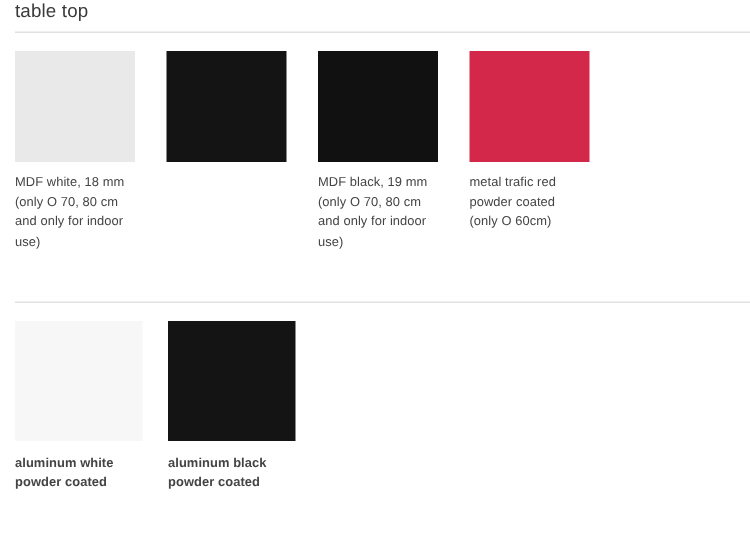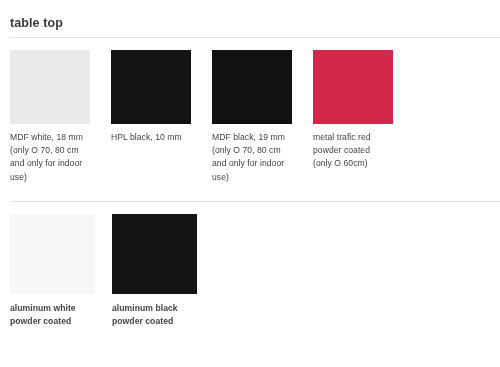--- a/index.html
+++ b/index.html
@@ -25,25 +25,25 @@
   .section {
     position: absolute;
     left: 0;
     width: 500px;
   }
   #section-table-top { top: 0; }
   #section-table-base { top: 194px; }
 
   .section-title {
     font-size: 12.5px;
-    font-weight: 700;
+    font-weight: 400;
     color: #3a3a3a;
     letter-spacing: 0.1px;
     margin: 0;
-    padding: 16px 0 0 10px;
+    padding: 0 0 0 10px;
     line-height: 14px;
   }
 
   .section-divider {
     margin: 7px 0 0 10px;
     width: 490px;
     height: 1px;
     background: #e2e2e2;
     border: 0;
   }
@@ -102,21 +102,20 @@
       <div class="swatch-cell top-cell">
         <span class="swatch-chip" id="chip-0-1" style="background-color: rgb(233, 233, 233);"></span>
         <div class="swatch-label">MDF white, 18 mm
 (only O 70, 80 cm
 and only for indoor
 use)</div>
       </div>
 
       <div class="swatch-cell top-cell">
         <span class="swatch-chip" id="chip-0-2" style="background-color: rgb(20, 20, 20);"></span>
-        <div class="swatch-label">HPL black, 10 mm</div>
       </div>
 
       <div class="swatch-cell top-cell">
         <span class="swatch-chip" id="chip-0-3" style="background-color: rgb(17, 17, 17);"></span>
         <div class="swatch-label">MDF black, 19 mm
 (only O 70, 80 cm
 and only for indoor
 use)</div>
       </div>
 

